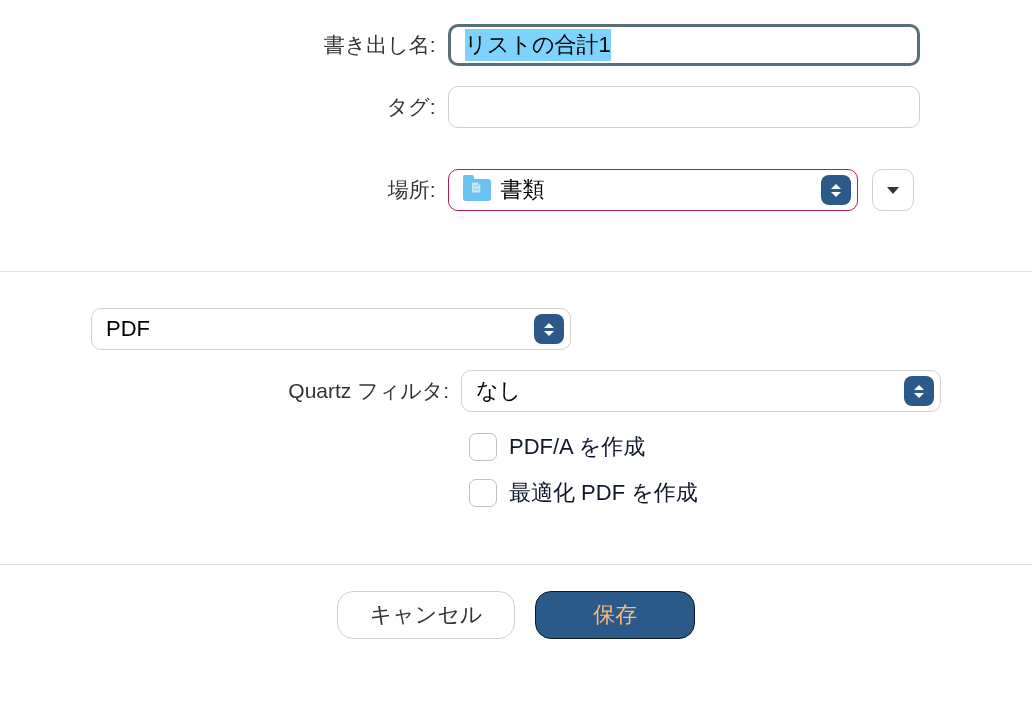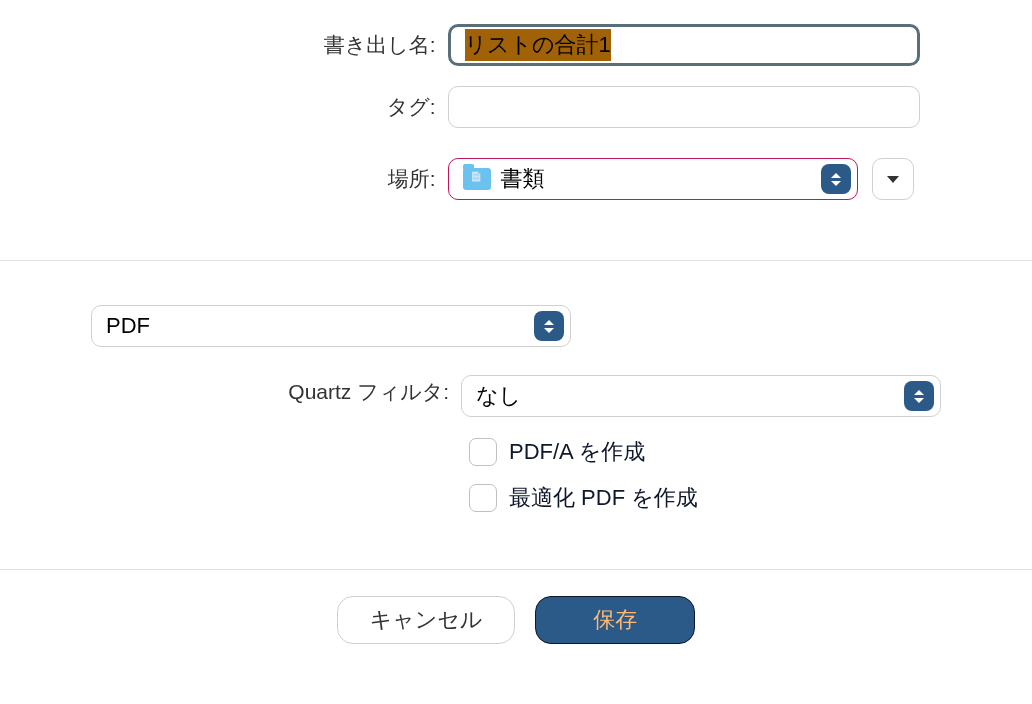--- a/index.html
+++ b/index.html
@@ -154,21 +154,20 @@
       width: 480px;
       height: 42px;
       border: 1px solid #d0d0d0;
       border-radius: 10px;
       padding: 0 14px;
       font-size: 22px;
       background: #ffffff;
       display: flex;
       align-items: center;
       position: relative;
-      margin-top: 8px;
     }
     .checkbox-row {
       display: flex;
       align-items: center;
       margin-left: 378px;
       margin-bottom: 16px;
     }
     .checkbox {
       width: 28px;
       height: 28px;
@@ -210,35 +209,35 @@
     .button-cancel {
       background: #ffffff;
       color: #333;
     }
     .button-save {
       background: #2b5a88;
       color: #fdba74;
       border: 1px solid #0f172a;
     }
     .location-row {
-      margin-top: 30px;
+      margin-top: 41px;
     }
     .input-display {
       width: 472px;
       height: 42px;
       border: 3px solid #5a6e7a;
       border-radius: 10px;
       padding: 0 14px;
       font-size: 22px;
       background: #ffffff;
       display: flex;
       align-items: center;
     }
     .input-display .highlighted {
-      background: #a16207;
+      background: #7dd3fc;
       padding: 1px 0;
     }
   </style>
 </head>
 <body>
 
 <div class="dialog">
   <div class="upper-section">
 
     <div class="form-row">

